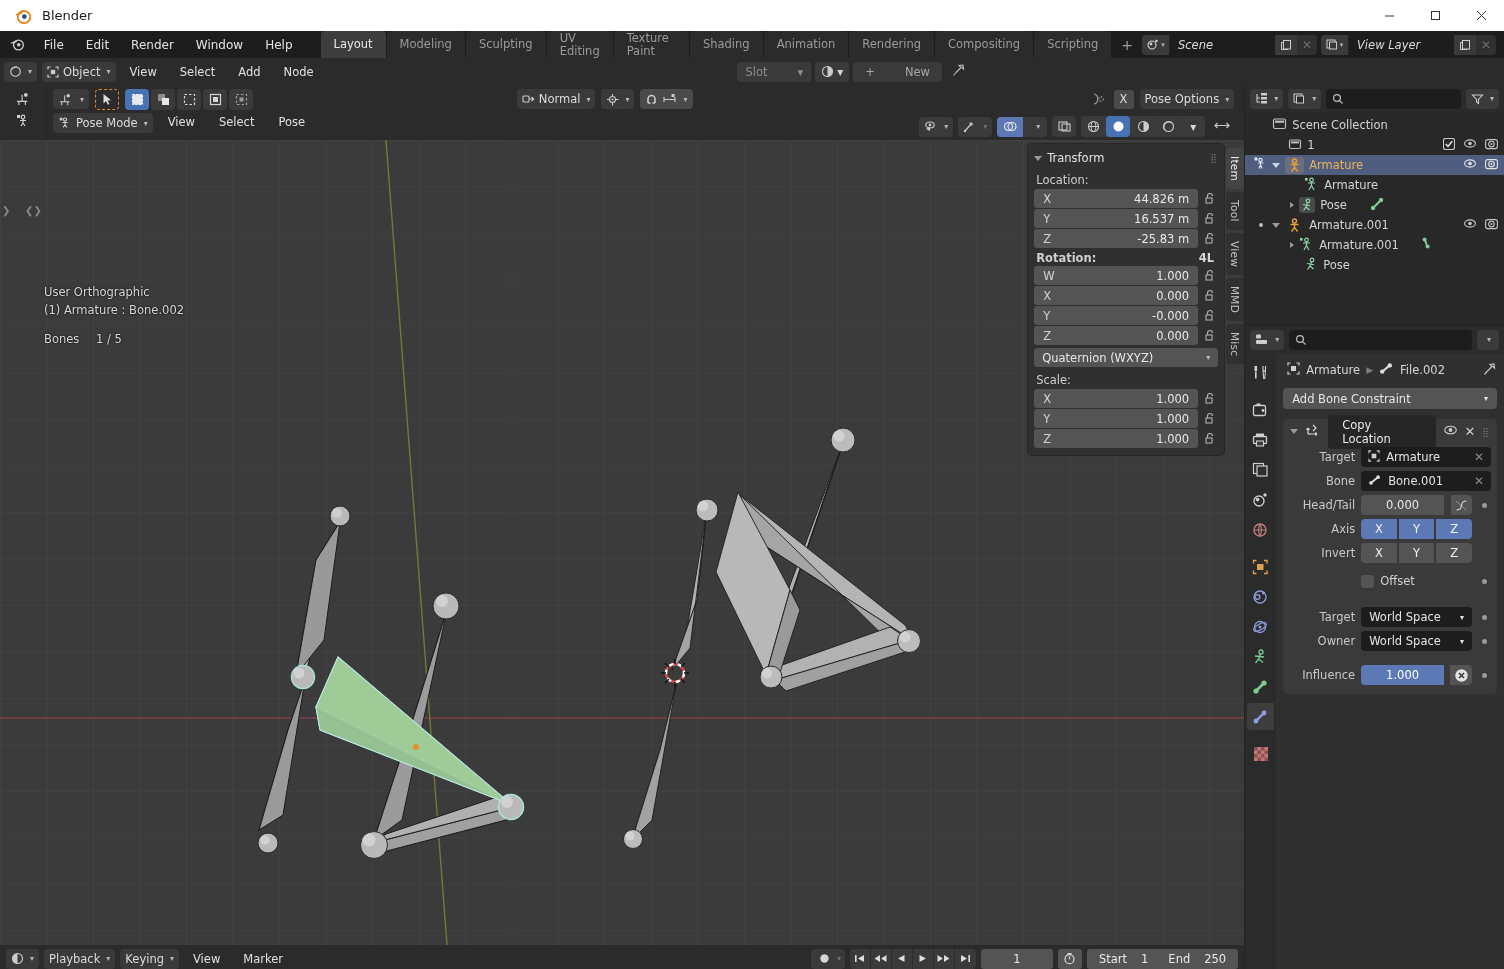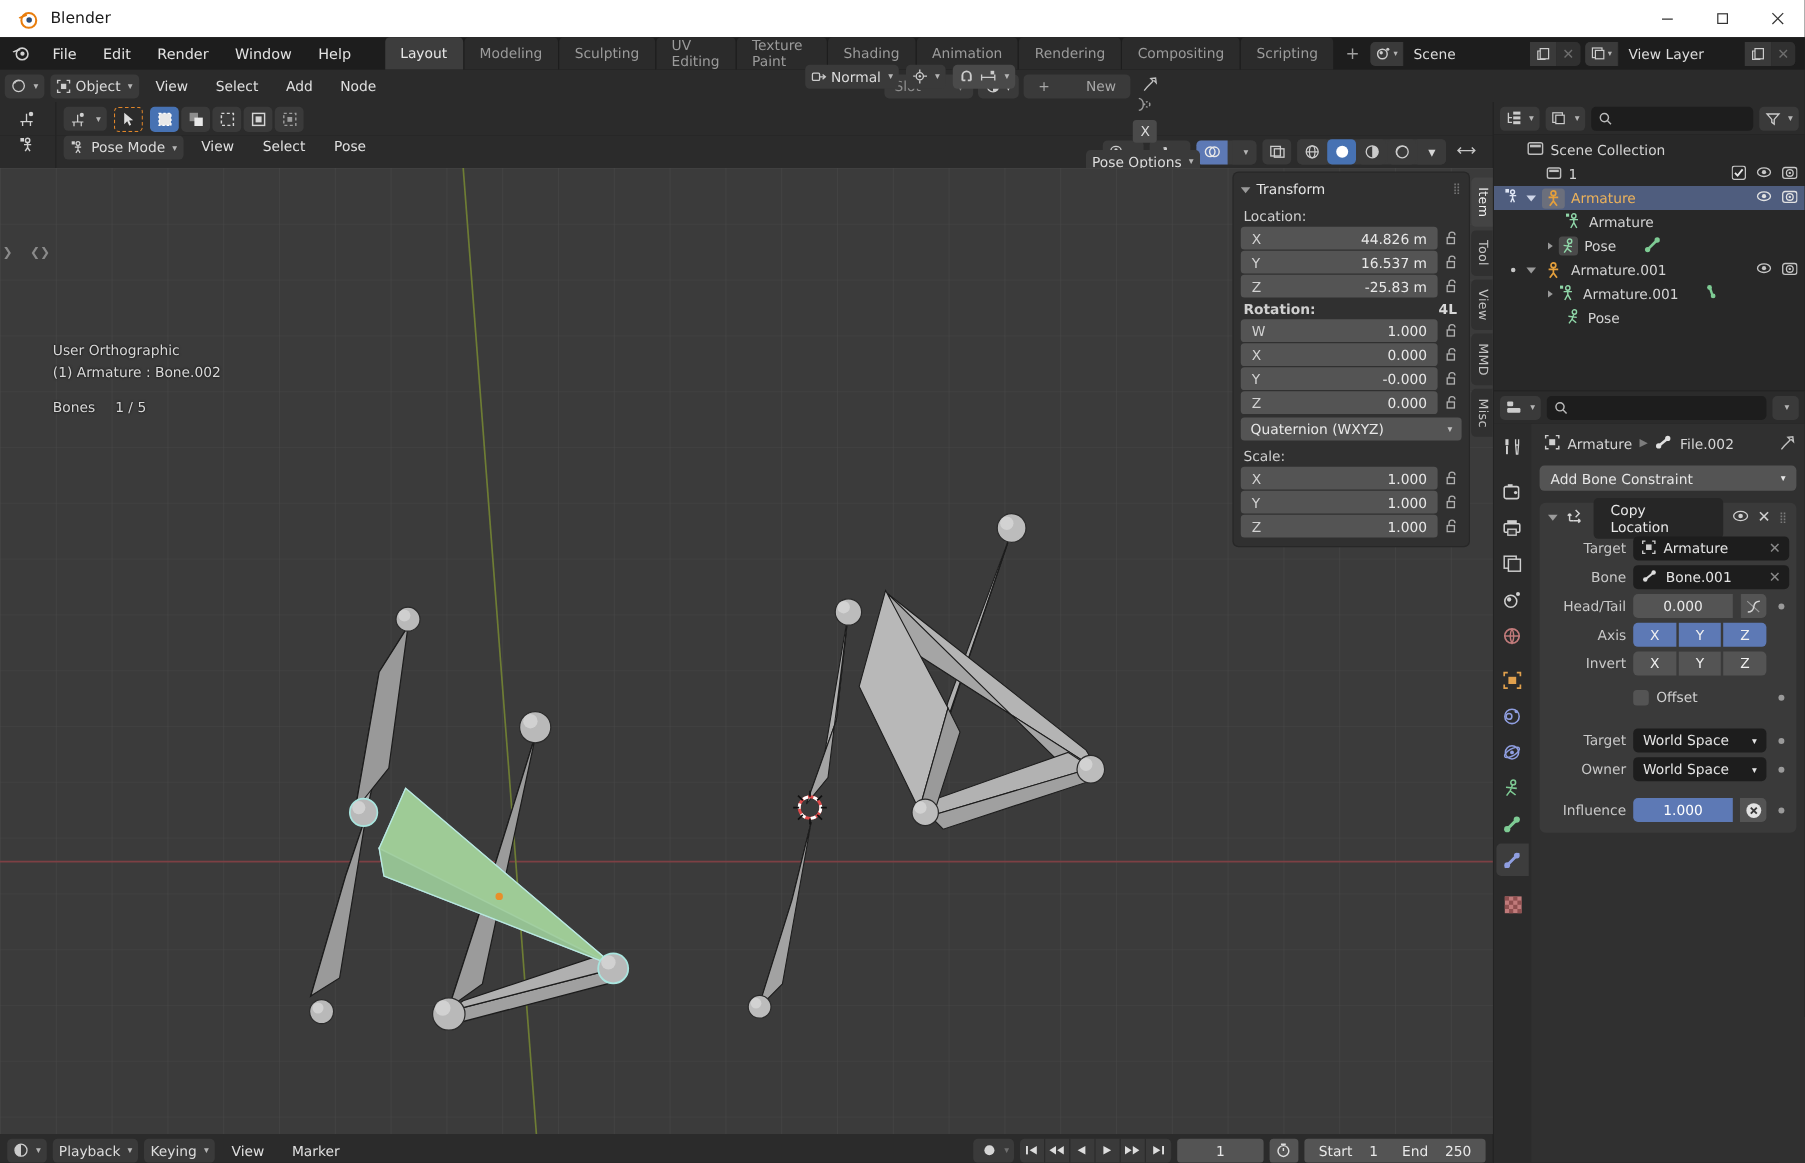--- a/index.html
+++ b/index.html
@@ -31,21 +31,21 @@
   .wstab.active { background:#3d3d3d; color:#e8e8e8; }
   .wstab-plus { padding:4px 9px; font-size:14px; color:#a0a0a0; }
   .topbar-right { margin-left:auto; display:flex; align-items:center; gap:4px;
     padding-right:2px; }
   .idblock { display:flex; align-items:center; background:#282828; border-radius:4px;
     height:20px; }
   .idb-icon { width:28px; height:20px; display:flex; align-items:center;
     justify-content:center; background:#3a3a3a; border-radius:4px 0 0 4px;
     border-right:1px solid #232323; }
   .idb-name { background:#1d1d1d; color:#dcdcdc; font-size:11.5px;
-    padding:0 10px 0 8px; height:20px; line-height:20px; min-width:105px; }
+    padding:0 10px 0 8px; height:20px; line-height:20px; min-width:105px;font-style:italic; }
   .idb-copy { width:22px; height:20px; display:flex; align-items:center;
     justify-content:center; background:#3a3a3a; }
   .idb-x { width:20px; height:20px; display:flex; align-items:center;
     justify-content:center; color:#6d6d6d; font-size:12px; background:#303030;
     border-radius:0 4px 4px 0;}
 
   
   .row2 { height:27px; background:#2b2b2b; display:flex; align-items:center;
     padding:0 4px; gap:5px; }
   .drop { display:flex; align-items:center; background:#3a3a3a; border-radius:4px;
@@ -388,21 +388,21 @@
             </svg>
         </div>
         <div class="toolbtn">
           <svg width="13" height="13" viewBox="0 0 13 13">
               <rect x="1.5" y="1.5" width="10" height="10" fill="none" stroke="#9c9c9c" stroke-width="1.2" stroke-dasharray="2.5 2"></rect>
               <rect x="4.5" y="4.5" width="4" height="4" fill="#9c9c9c"></rect>
             </svg>
         </div>
       </div>
 
-      <div style="margin-left:auto;display:flex;align-items:center;gap:6px;flex-direction:column;">
+      <div style="margin-left:auto;display:flex;align-items:center;gap:6px;">
         <div style="display:flex;align-items:center;gap:6px;margin-right:392px;">
           <div class="drop">
             <svg width="13" height="12" viewBox="0 0 13 12">
                 <rect x="1" y="3" width="6" height="6" rx="1" fill="none" stroke="#ccc" stroke-width="1.1"></rect>
                 <path d="M7 6 H11.5 M9.5 4 L11.8 6 L9.5 8" fill="none" stroke="#ccc" stroke-width="1.1"></path>
               </svg>
             <span>Normal</span>
             <span class="chev">▾</span>
           </div>
           <div class="drop">

